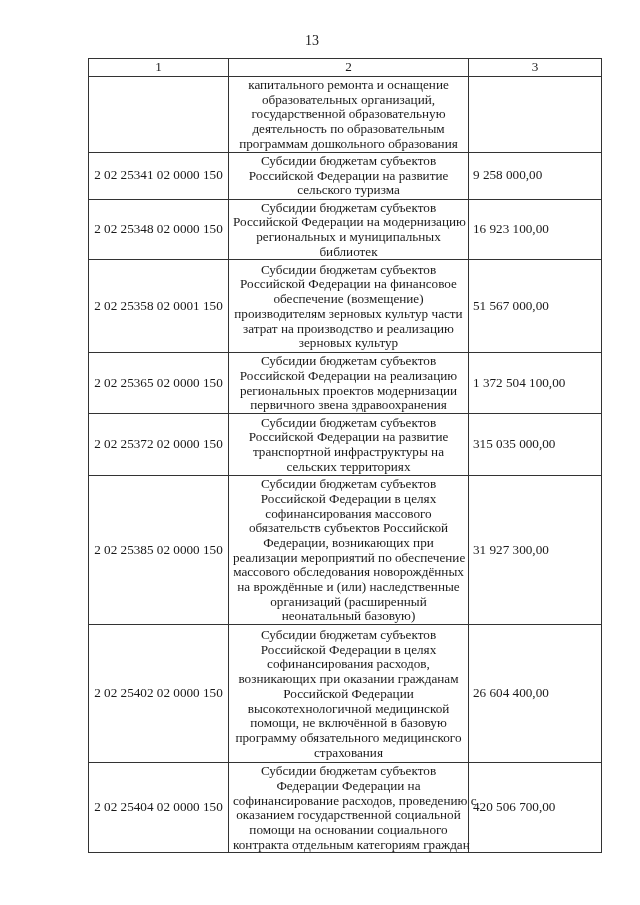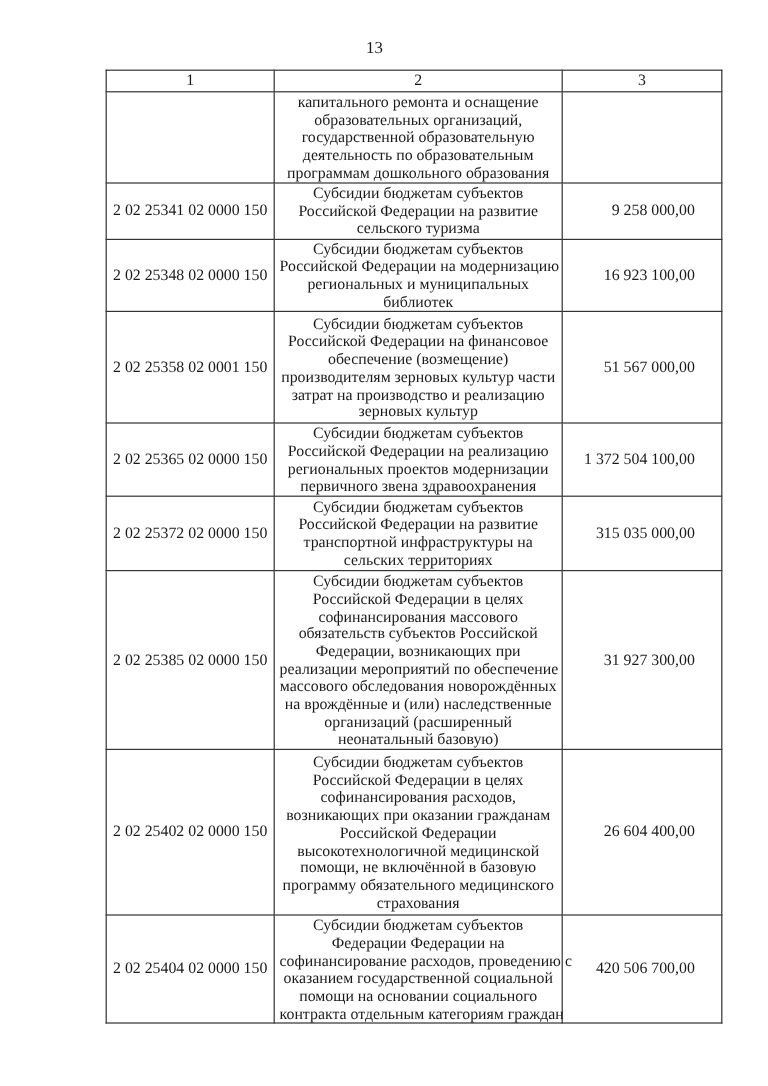--- a/index.html
+++ b/index.html
@@ -4,21 +4,21 @@
 <style>
   html, body { margin:0; padding:0; background:#ffffff; }
   body { width:640px; height:905px; position:relative; overflow:hidden;
          font-family:"Liberation Serif","DejaVu Serif",serif; color:#1a1a1a; }
   .page-num { position:absolute; top:33px; left:0; width:624px; text-align:center; font-size:14px; }
   table { position:absolute; left:88px; top:58px; border-collapse:collapse; table-layout:fixed; width:513px; }
   td, th { border:1px solid #333; font-size:13.2px; line-height:14.7px; font-weight:normal; padding:0 4px; vertical-align:middle; }
   th { text-align:center; height:17px; }
   td.code { text-align:center; padding:0 2px; white-space:nowrap; }
   td.desc { text-align:center; padding:1px 4px 0 4px; }
-  td.amt { text-align:right; padding-right:22px; white-space:nowrap; }
+  td.amt { text-align:left; padding-right:22px; white-space:nowrap; }
   col.c1 { width:140px; } col.c2 { width:240px; } col.c3 { width:133px; }
   .desc-line { display:block; white-space:nowrap; }
 </style>
 </head>
 <body>
 
 <div class="page-num">13</div>
 
 <table>
   <colgroup>

